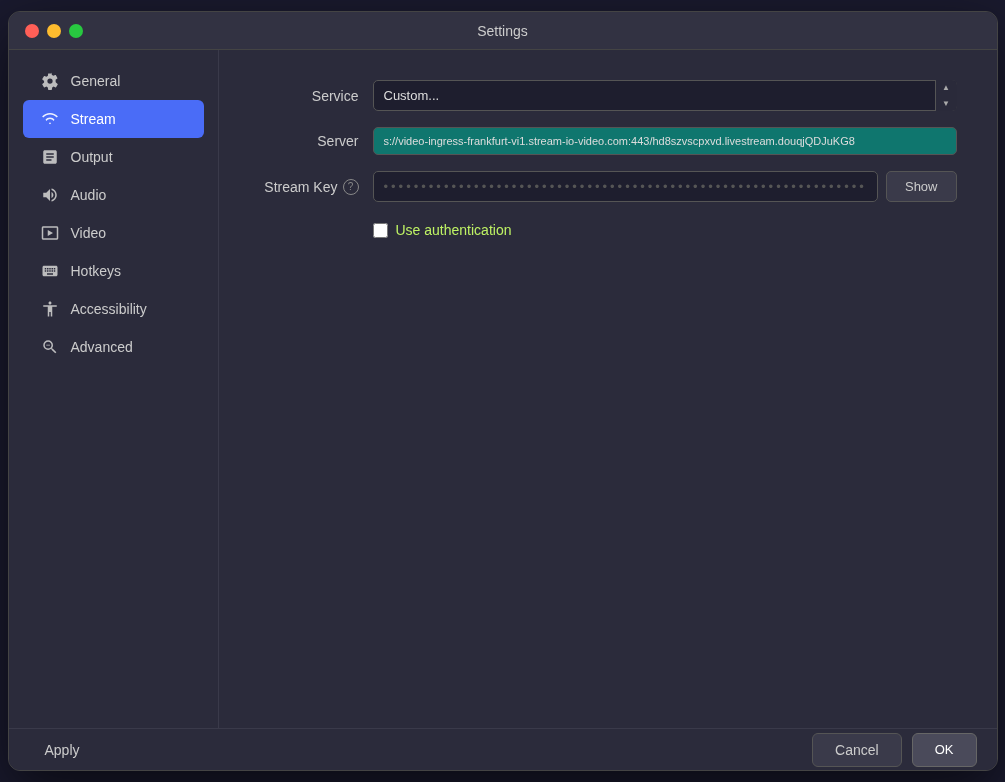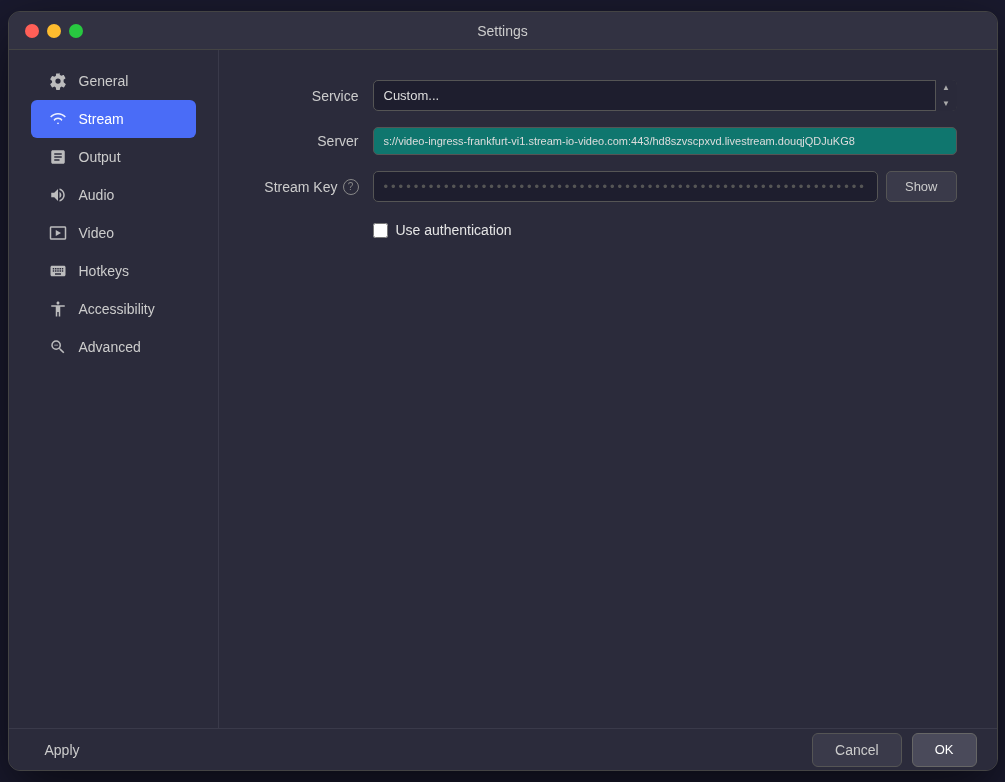--- a/index.html
+++ b/index.html
@@ -64,21 +64,21 @@
 
     .main-content {
       display: flex;
       flex: 1;
       overflow: hidden;
     }
 
     .sidebar {
       width: 210px;
       background: #2b2b3b;
-      padding: 12px 16px;
+      padding: 12px 8px;
       flex-shrink: 0;
       border-right: 1px solid #3a3a4a;
     }
 
     .sidebar-item {
       display: flex;
       align-items: center;
       gap: 12px;
       padding: 10px 18px;
       cursor: pointer;
@@ -244,21 +244,21 @@
     }
 
     .auth-checkbox {
       width: 15px;
       height: 15px;
       accent-color: #4a6cf7;
       cursor: pointer;
     }
 
     .auth-label {
-      color: #e5e5e5;
+      color: #bef264;
       font-size: 14px;
     }
 
     .footer {
       height: 42px;
       background: #2b2b3b;
       border-top: 1px solid #3a3a4a;
       display: flex;
       align-items: center;
       padding: 0 20px;

